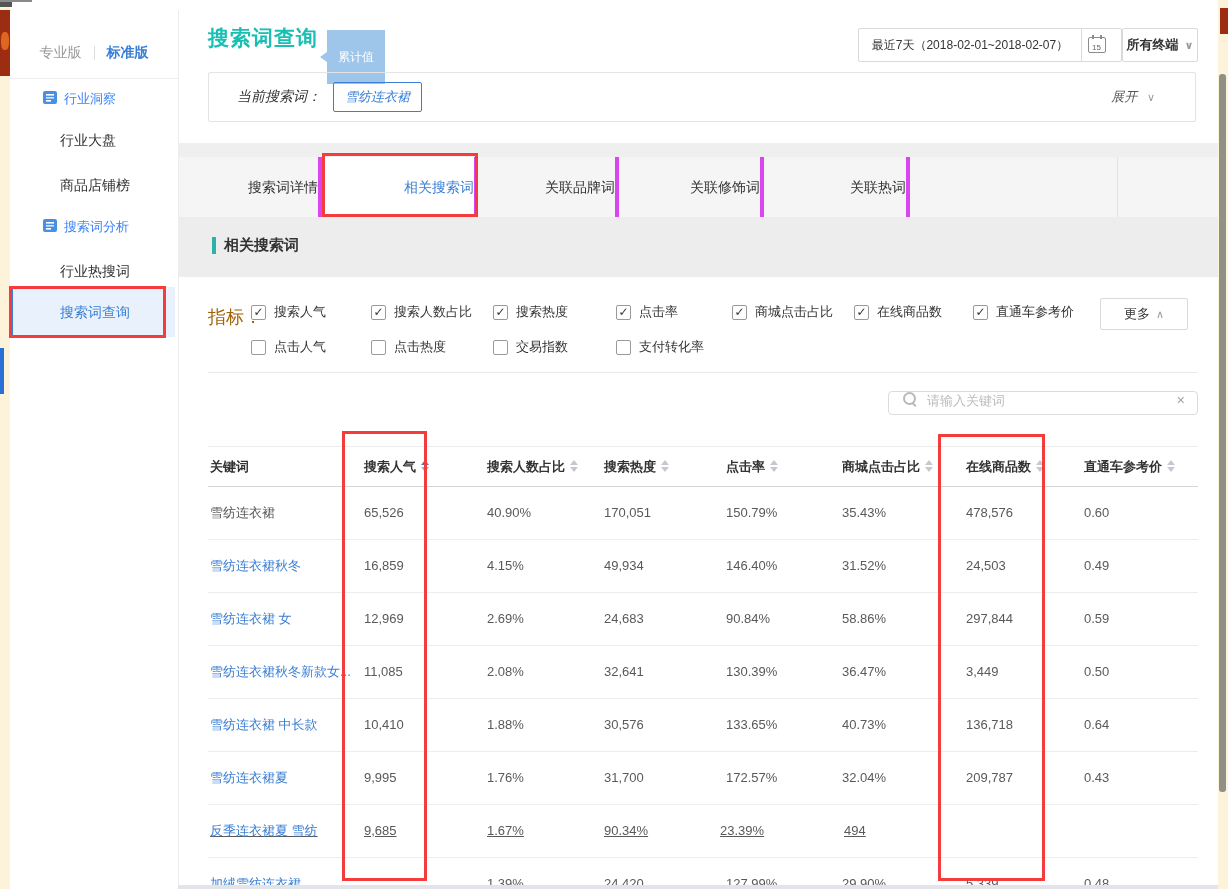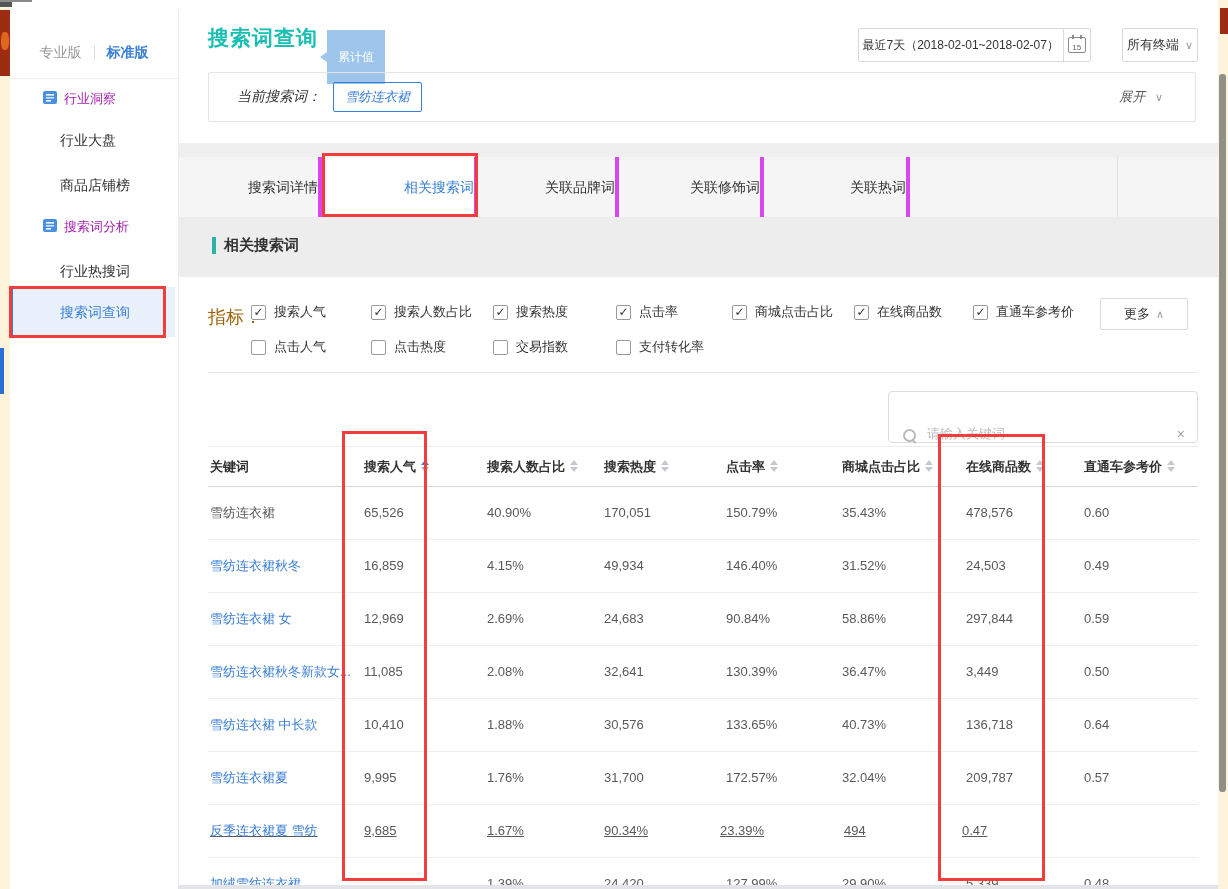--- a/index.html
+++ b/index.html
@@ -12,21 +12,21 @@
   .redblock{background:#9d2d12;z-index:6;}
   .scrollbar{background:#8f9086;border-radius:3px;z-index:7;}
 
   
   #sidebar{left:10px;top:10px;width:168px;height:879px;background:#fff;border-right:1px solid #ededed;z-index:10;}
   .vrow{left:0;top:30px;width:168px;height:26px;display:flex;align-items:center;justify-content:center;font-size:14px;}
   .vdiv{width:1px;height:14px;background:#ddd;margin:0 12px;}
   .vtab-off{color:#999;cursor:pointer;}
   .vtab-on{color:#3a7fd5;font-weight:bold;cursor:pointer;}
   .side-sep{left:0;top:68px;width:168px;height:1px;background:#ededed;}
-  .ghead{display:flex;align-items:center;font-size:13px;color:#a21caf;}
+  .ghead{display:flex;align-items:center;font-size:13px;color:#3b82f6;}
   .gicon{margin-right:7px;display:inline-block;}
   .sitem{font-size:14px;color:#333;cursor:pointer;}
   .sitem-active{left:0;top:277px;width:165px;height:50px;background:#e9f2fc;border-left:3px solid #3a7fd5;box-sizing:border-box;
     color:#3a7fd5;font-size:14px;line-height:50px;cursor:pointer;}
   .sitem-active span{margin-left:47px;}
 
   
   .page-title{color:#19bfb2;font-size:21px;font-weight:bold;letter-spacing:1px;}
   .badge{display:flex;align-items:center;}
   .badge-arrow{width:0;height:0;border-top:5px solid transparent;border-bottom:5px solid transparent;border-right:7px solid #9dc6ea;}
@@ -36,21 +36,21 @@
   .ctrl-sep{width:1px;height:33px;background:#d9d9d9;}
   .calcell{width:29px;display:flex;align-items:center;justify-content:center;}
   .calicon{width:16px;height:14px;border:1px solid #8c8c8c;border-radius:2px;position:relative;font-size:8px;color:#666;
     display:flex;align-items:flex-end;justify-content:center;line-height:9px;}
   .calicon i{position:absolute;top:-3px;width:2px;height:4px;background:#8c8c8c;}
   .chev{color:#9a9a9a;font-size:11px;margin-left:6px;}
   .curbox{left:208px;top:72px;width:988px;height:50px;border:1px solid #e4e4e4;border-radius:2px;box-sizing:border-box;
     display:flex;align-items:center;font-style:italic;}
   .curlabel{margin-left:28px;font-size:14px;color:#333;}
   .chip{margin-left:12px;border:1px solid #3a7fd5;color:#3a7fd5;font-size:13px;padding:5px 11px;border-radius:2px;cursor:pointer;}
-  .expand{position:absolute;right:32px;font-size:13px;color:#555;cursor:pointer;}
+  .expand{position:absolute;right:40px;font-size:13px;color:#555;cursor:pointer;}
 
   
   .gap{left:178px;top:143px;width:1040px;height:14px;background:#efefef;}
   .tabbar{left:178px;top:157px;width:1040px;height:60px;background:#f5f5f5;display:flex;}
   .tab{height:60px;line-height:60px;text-align:right;font-size:14px;color:#333;border-right:4px solid #d946ef;box-sizing:border-box;cursor:pointer;}
   .tab-on{background:#fff;color:#3a7fd5;}
   .band{left:178px;top:217px;width:1040px;height:60px;background:#ededed;}
   .accent{left:212px;top:237px;width:4px;height:17px;background:#2bb3a8;}
   .bandtitle{left:224px;top:236px;font-size:15px;font-weight:bold;color:#333;}
 
@@ -59,22 +59,22 @@
   .ck{display:flex;align-items:center;cursor:pointer;}
   .cb{width:15px;height:15px;border:1px solid #9a9a9a;border-radius:2px;background:#fff;box-sizing:border-box;margin-right:8px;
     display:flex;align-items:center;justify-content:center;font-size:12px;color:#333;font-weight:bold;line-height:13px;}
   .cb.on::after{content:"✓";}
   .cklabel{font-size:13px;color:#333;}
   .morebtn{left:1100px;top:298px;width:88px;height:32px;border:1px solid #d9d9d9;border-radius:2px;box-sizing:border-box;
     display:flex;align-items:center;justify-content:center;font-size:13px;color:#333;background:#fff;cursor:pointer;}
   .hr{left:208px;top:372px;width:990px;height:1px;background:#eaeaea;}
 
   
-  .searchbox{left:888px;top:391px;width:310px;height:52px;border:1px solid #dcdcdc;border-radius:4px;box-sizing:border-box;
-    display:flex;align-items:flex-end;}
+  .searchbox{left:888px;top:391px;width:310px;height:24px;border:1px solid #dcdcdc;border-radius:4px;box-sizing:border-box;
+    display:flex;align-items:flex-start;}
   .mag{width:9px;height:9px;border:2px solid #b9b9b9;border-radius:50%;margin-left:14px;position:relative;}
   .mag i{position:absolute;width:2px;height:5px;background:#b9b9b9;left:8px;top:8px;transform:rotate(-45deg);}
   .searchbox input{border:0;outline:none;flex:1;margin-left:9px;font-size:13px;color:#333;font-family:inherit;}
   .searchbox input::placeholder{color:#bcbcbc;}
   .clear-x{margin-right:12px;color:#a0a0a0;font-size:14px;cursor:pointer;}
 
   
   .thead{left:208px;top:446px;width:990px;height:41px;border-top:1px solid #ececec;border-bottom:1px solid #d6d6d6;
     box-sizing:border-box;display:flex;font-size:13px;font-weight:bold;color:#333;line-height:39px;}
   .trow{width:990px;height:53px;border-bottom:1px solid #ededed;box-sizing:border-box;display:flex;font-size:13px;color:#595959;line-height:52px;}
@@ -151,32 +151,32 @@
       <span>搜索词查询</span>
     </div>
   </div>
 
   <div class="ab page-title" style="left:208px;top:24px;">搜索词查询</div>
   <div class="ab badge" style="left:320px;top:30px;">
     <span class="badge-arrow"></span>
     <span class="badge-body">累计值</span>
   </div>
 
-  <div class="ab ctrl" style="left:858px;top:28px;width:233px;">
+  <div class="ab ctrl" style="left:858px;top:28px;width:264px;">
     <span class="datetext">最近7天（2018-02-01~2018-02-07）</span>
     <span class="ctrl-sep"></span>
     <span class="calcell">
       <span class="calicon">
           <i style="left:3px;"></i>
           <i style="right:3px;"></i>
           <span>15</span>
         </span>
     </span>
   </div>
-  <div class="ab ctrl" style="left:1122px;top:28px;width:76px;justify-content:center;">
+  <div class="ab ctrl" style="left:1122px;top:28px;width:76px;justify-content:center;font-weight:bold;">
     <span style="font-size:13px;color:#333;">所有终端</span>
     <span class="chev">∨</span>
   </div>
 
   <div class="ab curbox">
     <span class="curlabel">当前搜索词：</span>
     <span class="chip">雪纺连衣裙</span>
     <span class="expand">
       <span>展开</span>
       <span class="chev">∨</span>
@@ -340,30 +340,29 @@
     <div class="c c7">0.64</div>
   </div>
   <div class="ab trow" style="left:208px;top:752px;">
     <div class="c c0 link">雪纺连衣裙夏</div>
     <div class="c c1">9,995</div>
     <div class="c c2">1.76%</div>
     <div class="c c3">31,700</div>
     <div class="c c4">172.57%</div>
     <div class="c c5">32.04%</div>
     <div class="c c6">209,787</div>
-    <div class="c c7">0.57</div>
+    <div class="c c7">0.43</div>
   </div>
   <div class="ab trow" style="left:208px;top:805px;text-decoration:underline;">
     <div class="c c0 link">反季连衣裙夏 雪纺</div>
     <div class="c c1">9,685</div>
     <div class="c c2">1.67%</div>
     <div class="c c4">90.34%</div>
     <div class="c c5">23.39%</div>
     <div class="c c6">494</div>
-    <div class="c c7">0.47</div>
   </div>
   <div class="ab trow" style="left:208px;top:858px;border-bottom:0;">
     <div class="c c0 link">加绒雪纺连衣裙</div>
     <div class="c c1"></div>
     <div class="c c2">1.39%</div>
     <div class="c c3">24,420</div>
     <div class="c c4">127.99%</div>
     <div class="c c5">29.90%</div>
     <div class="c c6">5,339</div>
     <div class="c c7">0.48</div>

